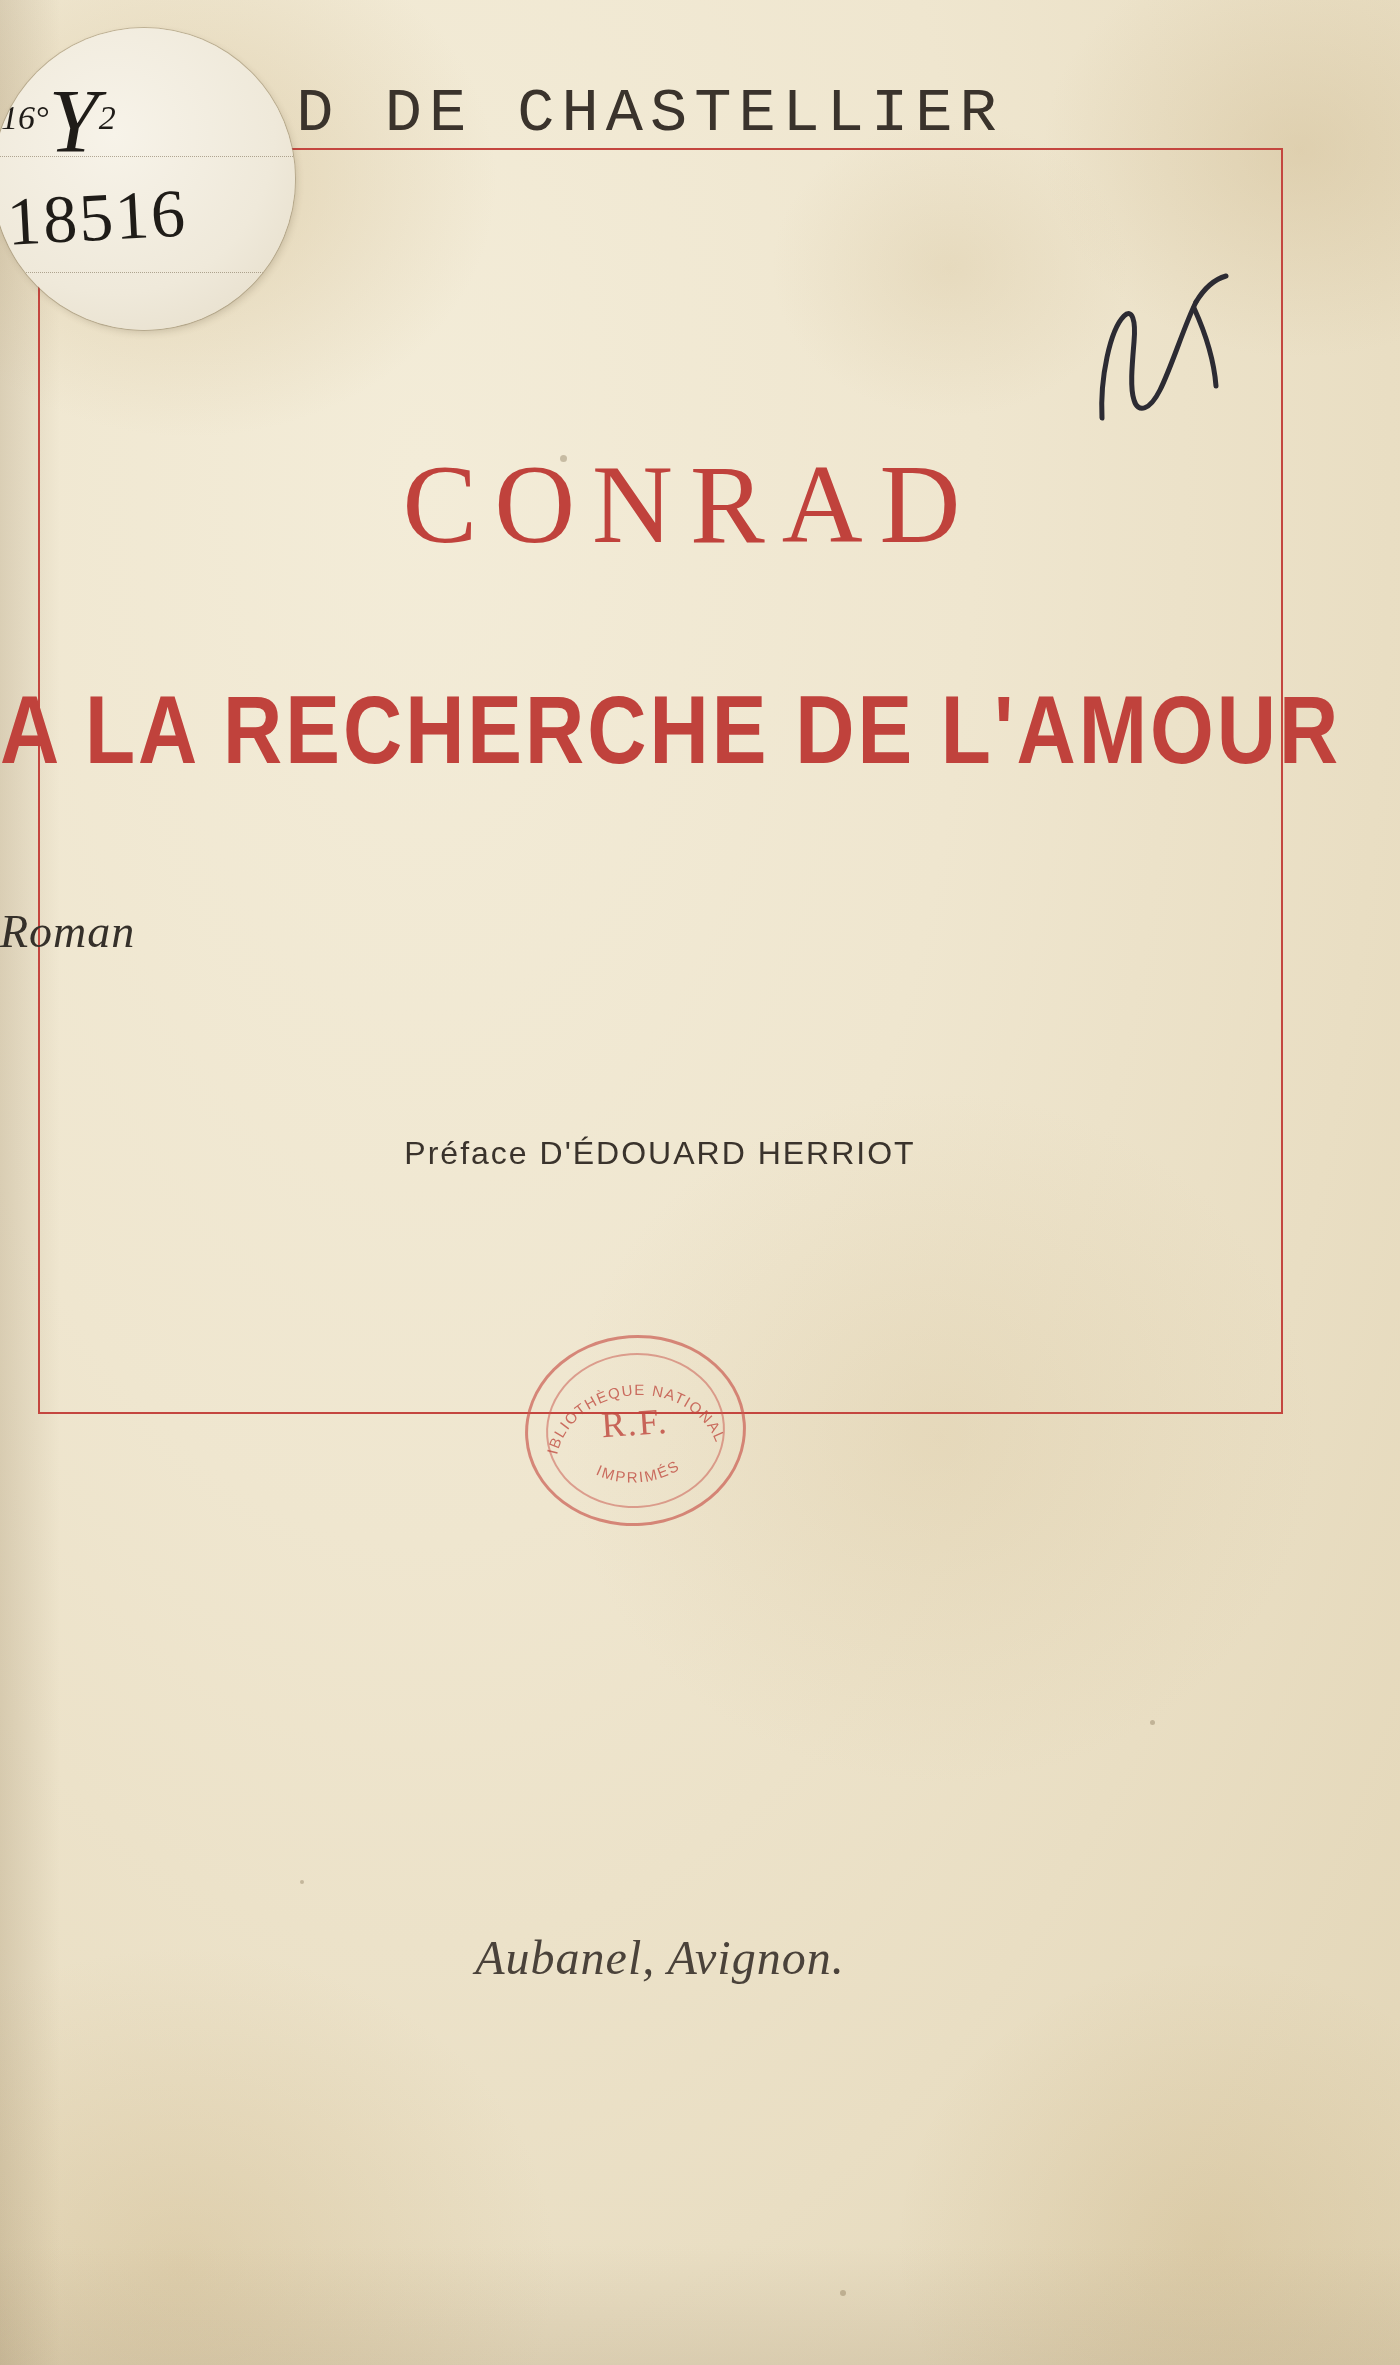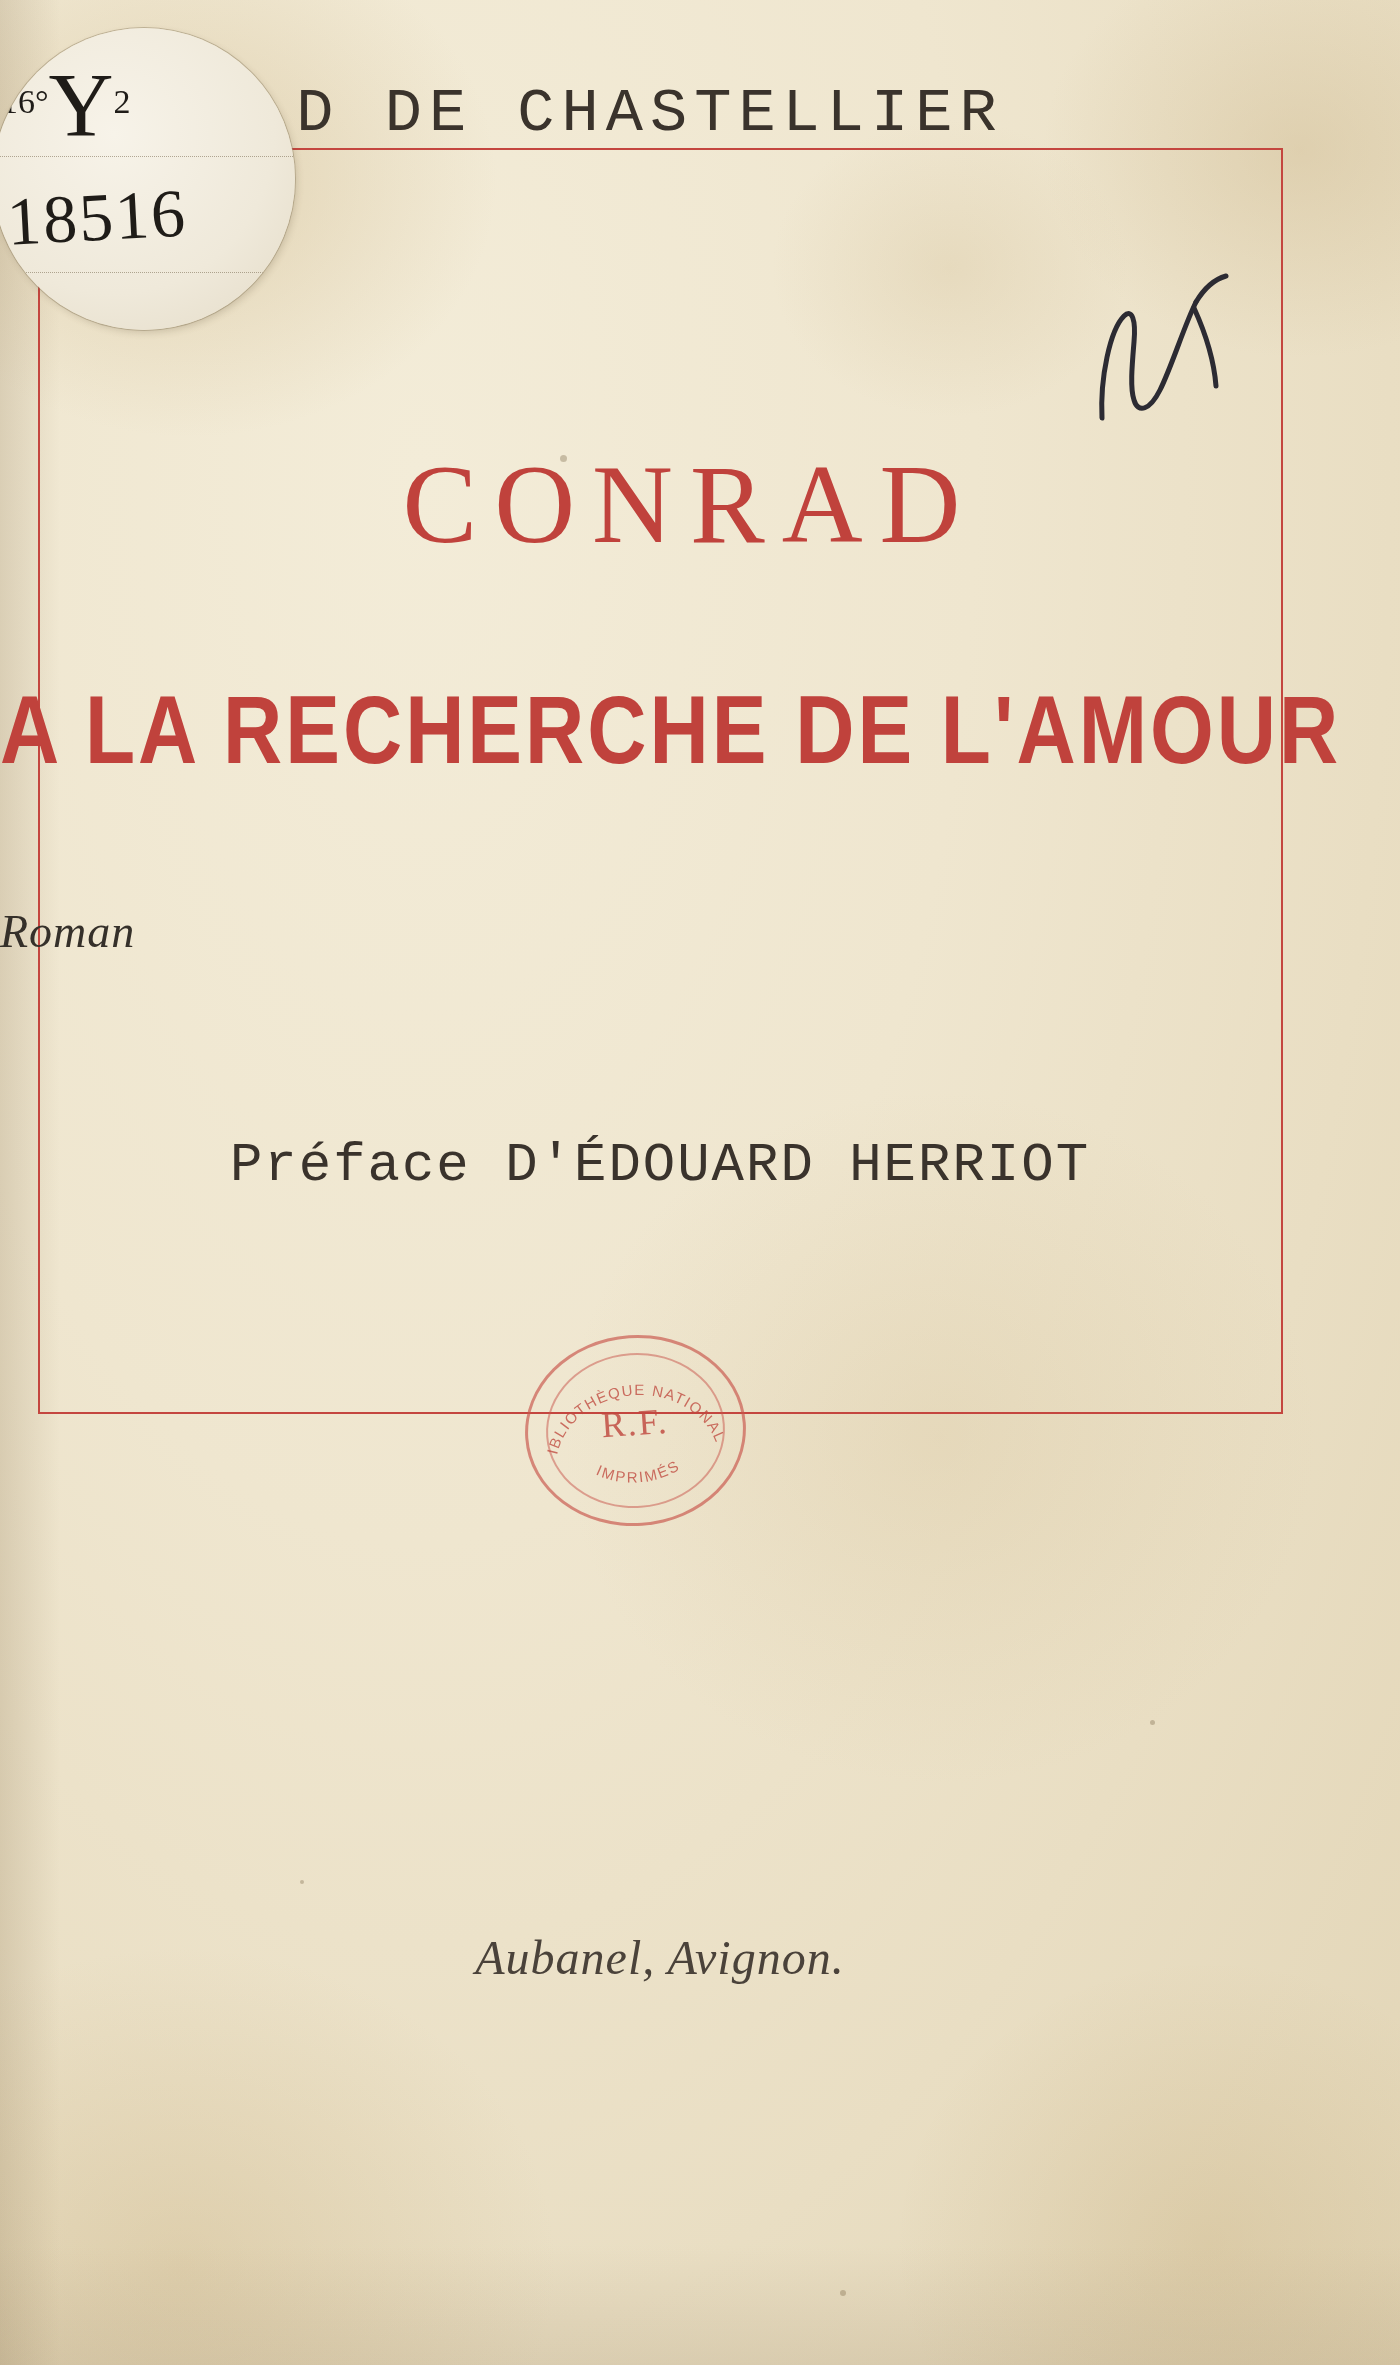--- a/index.html
+++ b/index.html
@@ -114,22 +114,22 @@
     font-size: 46px;
     color: #35302a;
     letter-spacing: 1px;
   }
   .preface {
     position: absolute;
     left: 0;
     top: 1135px;
     width: 1320px;
     text-align: center;
-    font-family: Liberation Mono, monospace;
-    font-size: 54px;
+    font-family: Liberation Sans, sans-serif;
+    font-size: 32px;
     letter-spacing: 2px;
     color: #3a332c;
     white-space: nowrap;
   }
   .publisher {
     position: absolute;
     left: 0;
     top: 1930px;
     width: 1320px;
     text-align: center;
@@ -194,25 +194,26 @@
     position: absolute;
     left: 0; right: 0;
     height: 0;
     border-top: 1px dotted rgba(120,105,80,0.55);
   }
   .call-label .r1 { top: 128px; }
   .call-label .r2 { top: 244px; }
   .call-num-top {
     position: absolute;
     left: 8px;
-    top: 26px;
+    top: 42px;
     font-family: "Liberation Serif", serif;
     font-size: 66px;
     color: #1f1c18;
     white-space: nowrap;
+    font-style: italic;
   }
   .call-num-top .sm { font-size: 34px; vertical-align: super; }
   .call-num-top .big { font-size: 90px; letter-spacing: 0px; }
   .call-num-bottom {
     position: absolute;
     left: 14px;
     top: 150px;
     font-family: "Liberation Serif", serif;
     font-size: 68px;
     color: #1f1c18;

